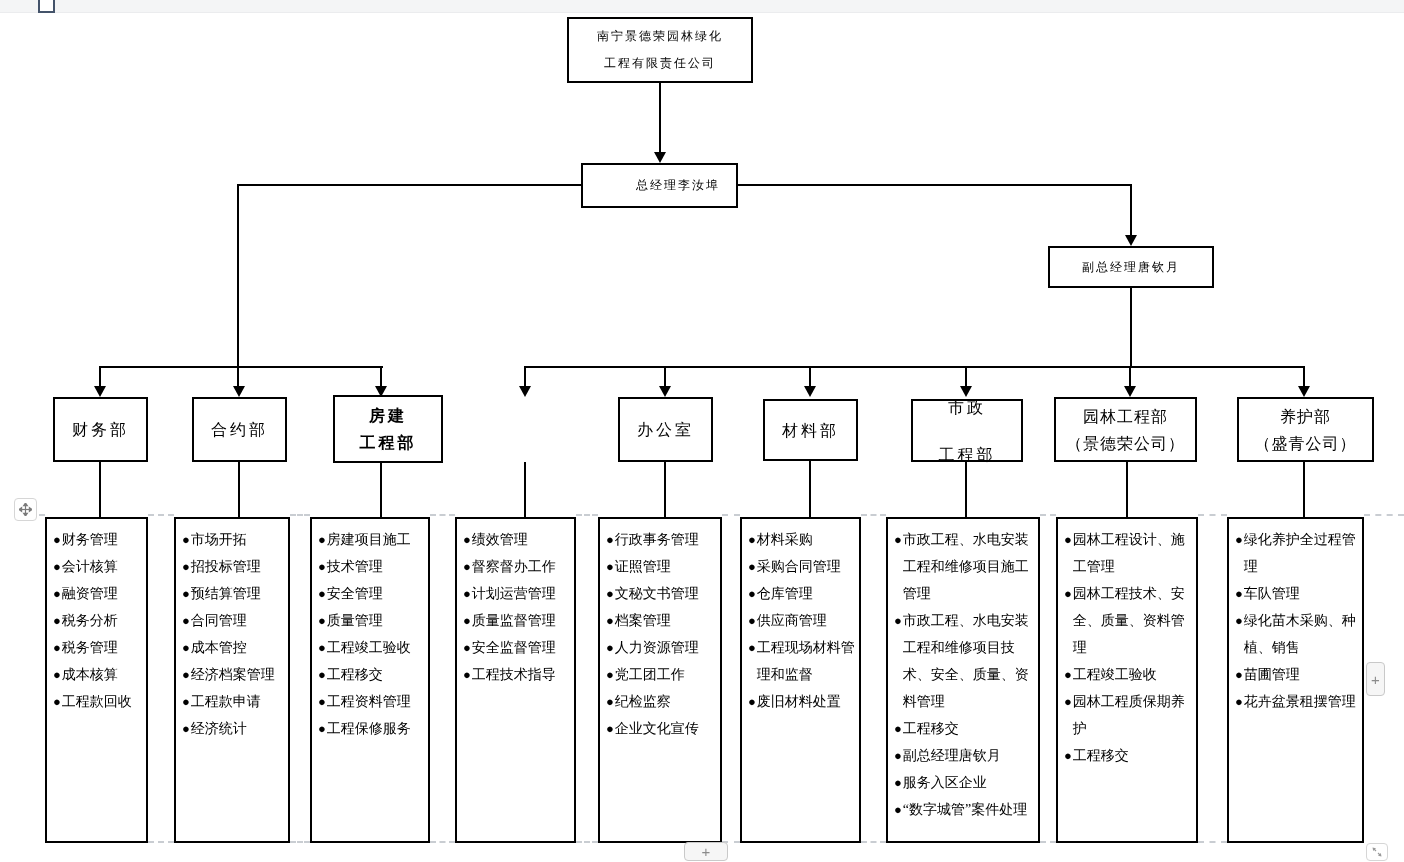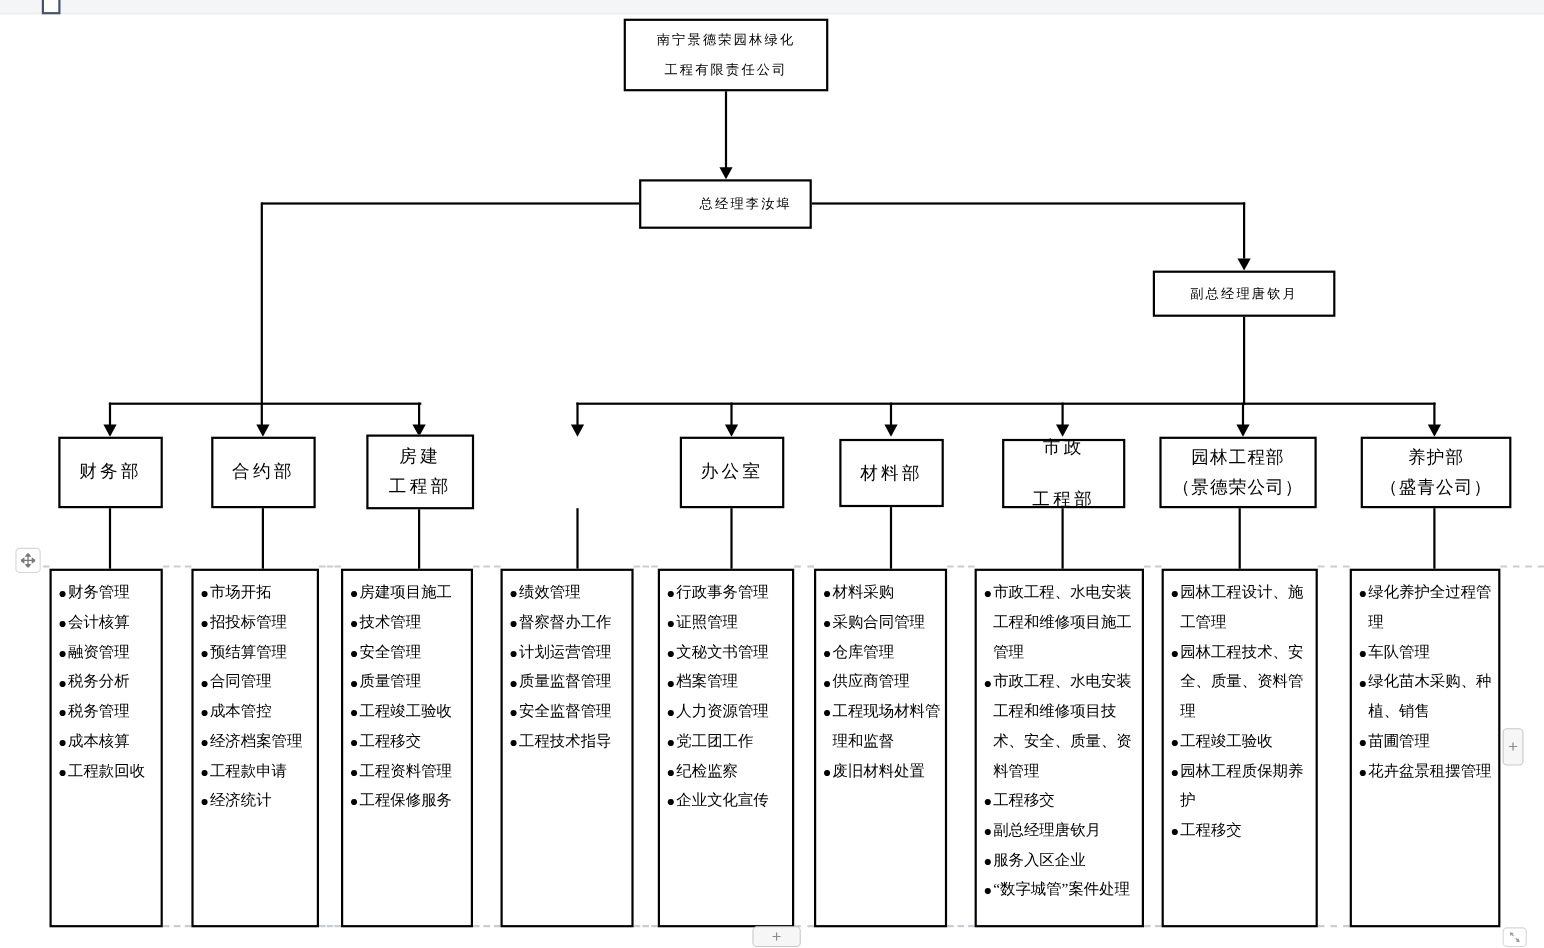--- a/index.html
+++ b/index.html
@@ -79,21 +79,21 @@
   <div class="arrow" style="left:1124px;top:386px;"></div>
   <div class="vline" style="left:1303px;top:366px;height:22px;"></div>
   <div class="arrow" style="left:1298px;top:386px;"></div>
 
   <div class="box dept" style="left:53px;top:397px;width:95px;height:65px;">
     <div class="ln">财务部</div>
   </div>
   <div class="box dept" style="left:192px;top:397px;width:95px;height:65px;">
     <div class="ln">合约部</div>
   </div>
-  <div class="box dept" style="left:333px;top:395px;width:98px;height:68px;">
+  <div class="box dept" style="left:333px;top:395px;width:110px;height:68px;font-weight:bold;">
     <div class="ln">房建</div>
     <div class="ln">工程部</div>
   </div>
   <div class="box dept" style="left:618px;top:397px;width:95px;height:65px;">
     <div class="ln">办公室</div>
   </div>
   <div class="box dept" style="left:763px;top:399px;width:95px;height:62px;">
     <div class="ln">材料部</div>
   </div>
   <div class="box dept" style="left:911px;top:399px;width:112px;height:63px;gap:20px;">

